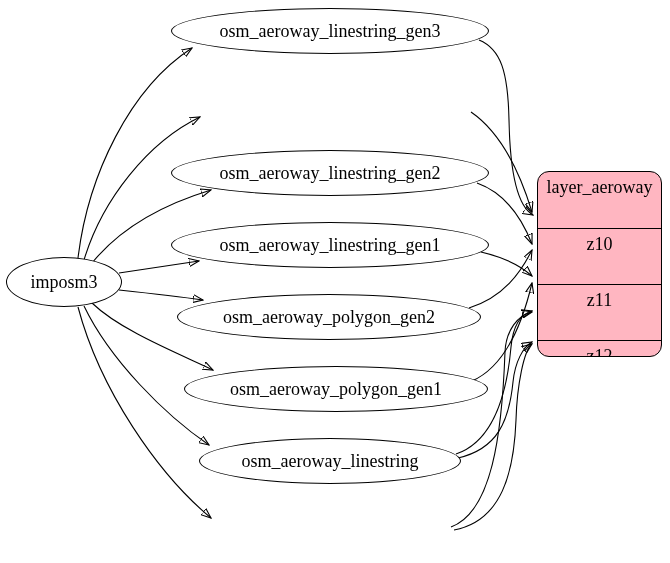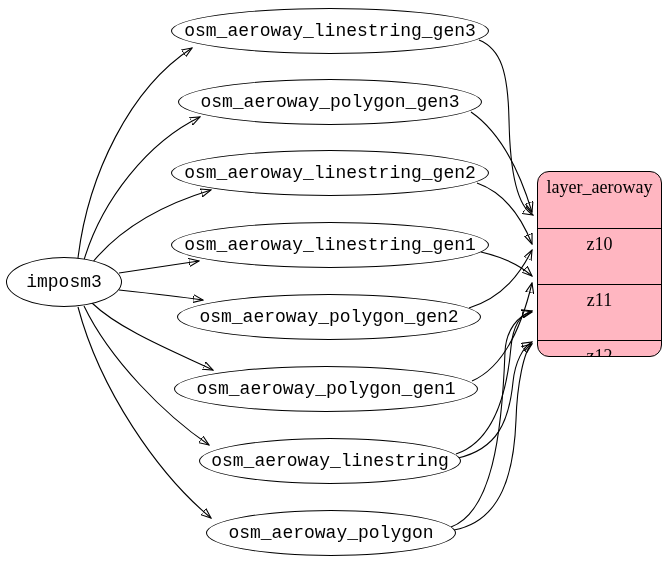--- a/index.html
+++ b/index.html
@@ -29,35 +29,34 @@
   }
   .node {
     position: absolute;
     box-sizing: border-box;
     display: flex;
     align-items: center;
     justify-content: center;
     font-size: 18px;
     color: #000000;
     white-space: nowrap;
-    font-family: Liberation Mono, monospace;
   }
   .ellipse {
     border: 1px solid #000000;
     border-radius: 50%;
     background: #ffffff;
   }
   
   .n-imposm3        { left: 6px;   top: 257px; width: 116px; height: 50px; }
   .n-ls-gen3        { left: 171px; top: 8px;   width: 318px; height: 46px; }
   .n-pg-gen3        { left: 178px; top: 79px;  width: 304px; height: 46px; }
   .n-ls-gen2        { left: 171px; top: 150px; width: 318px; height: 46px; text-align: right; }
   .n-ls-gen1        { left: 171px; top: 222px; width: 318px; height: 46px; }
   .n-pg-gen2        { left: 177px; top: 294px; width: 304px; height: 46px; }
-  .n-pg-gen1        { left: 174px; top: 366px; width: 304px; height: 46px; }
+  .n-pg-gen1        { left: 184px; top: 366px; width: 304px; height: 46px; }
   .n-ls             { left: 199px; top: 438px; width: 262px; height: 46px; }
   .n-pg             { left: 206px; top: 510px; width: 250px; height: 46px; }
   .record {
     position: absolute;
     left: 537px;
     top: 171px;
     width: 125px;
     height: 186px;
     box-sizing: border-box;
     border: 1.5px solid #000000;
@@ -111,41 +110,35 @@
     <path d="M 454,530 C 502,521 514,472 516,420 C 517,385 524,350 532,344" marker-end="url(#arrow)"></path>
   </svg>
 
   <div class="node ellipse n-imposm3">
     <span>imposm3</span>
   </div>
 
   <div class="node ellipse n-ls-gen3">
     <span>osm_aeroway_linestring_gen3</span>
   </div>
-  <div class="node ellipse n-pg-gen3">
-    <span>osm_aeroway_polygon_gen3</span>
-  </div>
   <div class="node ellipse n-ls-gen2">
     <span>osm_aeroway_linestring_gen2</span>
   </div>
   <div class="node ellipse n-ls-gen1">
     <span>osm_aeroway_linestring_gen1</span>
   </div>
   <div class="node ellipse n-pg-gen2">
     <span>osm_aeroway_polygon_gen2</span>
   </div>
   <div class="node ellipse n-pg-gen1">
     <span>osm_aeroway_polygon_gen1</span>
   </div>
   <div class="node ellipse n-ls">
     <span>osm_aeroway_linestring</span>
   </div>
-  <div class="node ellipse n-pg">
-    <span>osm_aeroway_polygon</span>
-  </div>
 
   <div class="record" style="background: rgb(255, 182, 193);">
     <div class="record-row">layer_aeroway</div>
     <div class="record-row">z10</div>
     <div class="record-row">z11</div>
     <div class="record-row">z12</div>
     <div class="record-row">z13</div>
     <div class="record-row">z14+</div>
   </div>
 

